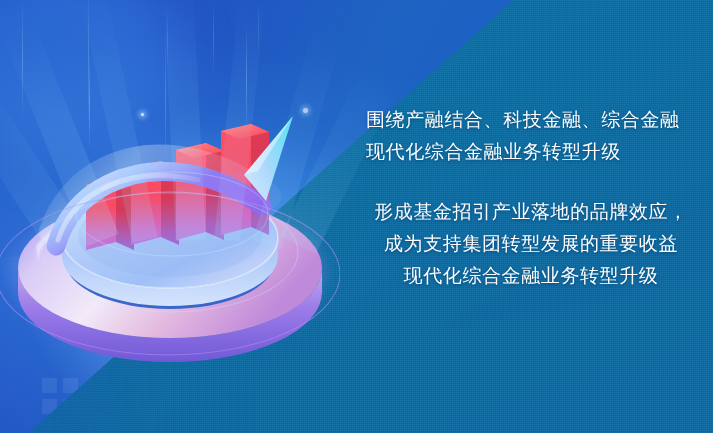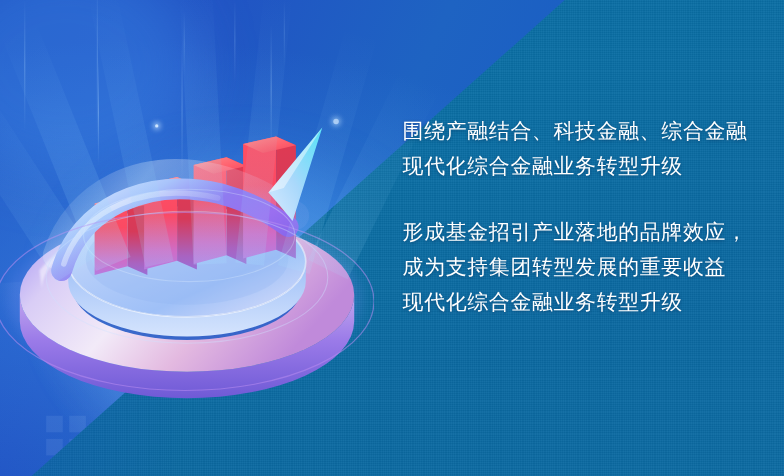--- a/index.html
+++ b/index.html
@@ -42,21 +42,21 @@
   .spark{position:absolute;width:3px;height:3px;border-radius:50%;background:#cfe6ff;box-shadow:0 0 5px 2px rgba(190,225,255,.65);}
   .bgglow{position:absolute;border-radius:50%;filter:blur(26px);}
   
   .ray{position:absolute;transform-origin:50% 100%;
        background:linear-gradient(180deg,rgba(150,210,255,0) 0%,rgba(150,215,255,.26) 70%,rgba(170,225,255,.40) 100%);}
   
   #illus{position:absolute;left:0;top:0;width:340px;height:433px;}
   
   #copy{position:absolute;left:366px;top:104px;width:330px;}
   .para{margin:0 0 0 0;}
-  .para + .para{margin-top:28px;}
+  .para + .para{margin-top:28px;text-align:center;}
   .line{
     color:#ffffff;font-size:19px;line-height:32px;letter-spacing:.6px;
     white-space:nowrap;text-shadow:0 1px 3px rgba(0,30,70,.45);
     font-family:"Liberation Sans","DejaVu Sans",sans-serif;
   }
 </style>
 </head>
 <body>
 
 <div id="stage">

